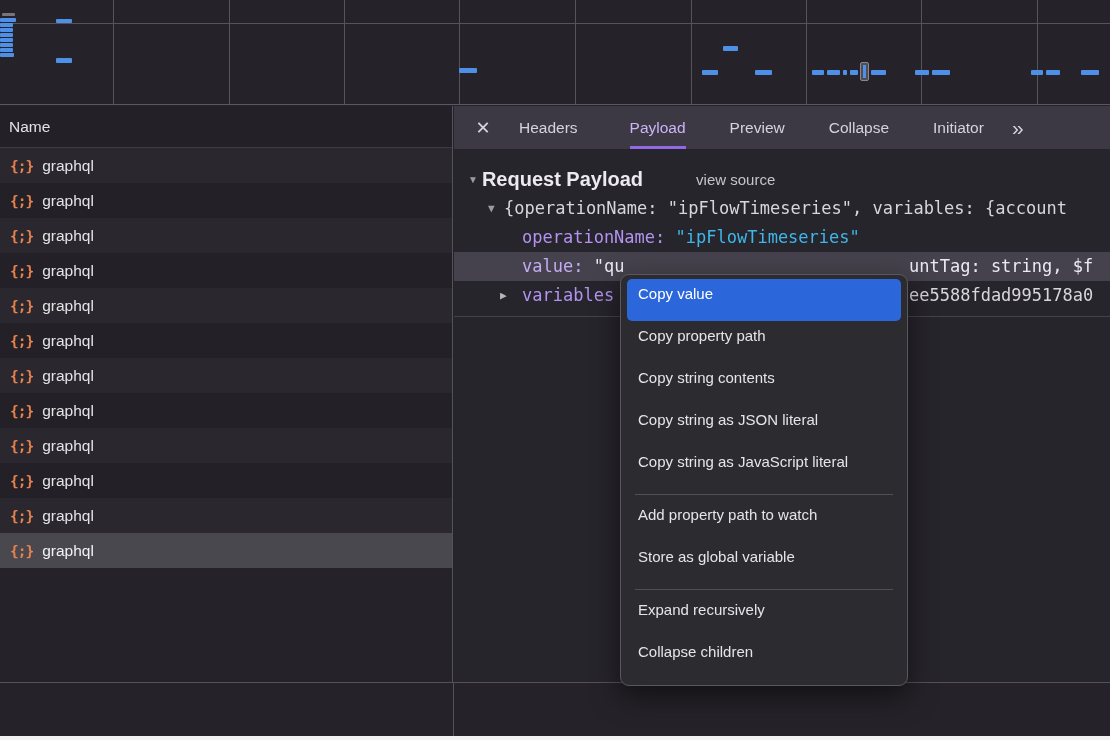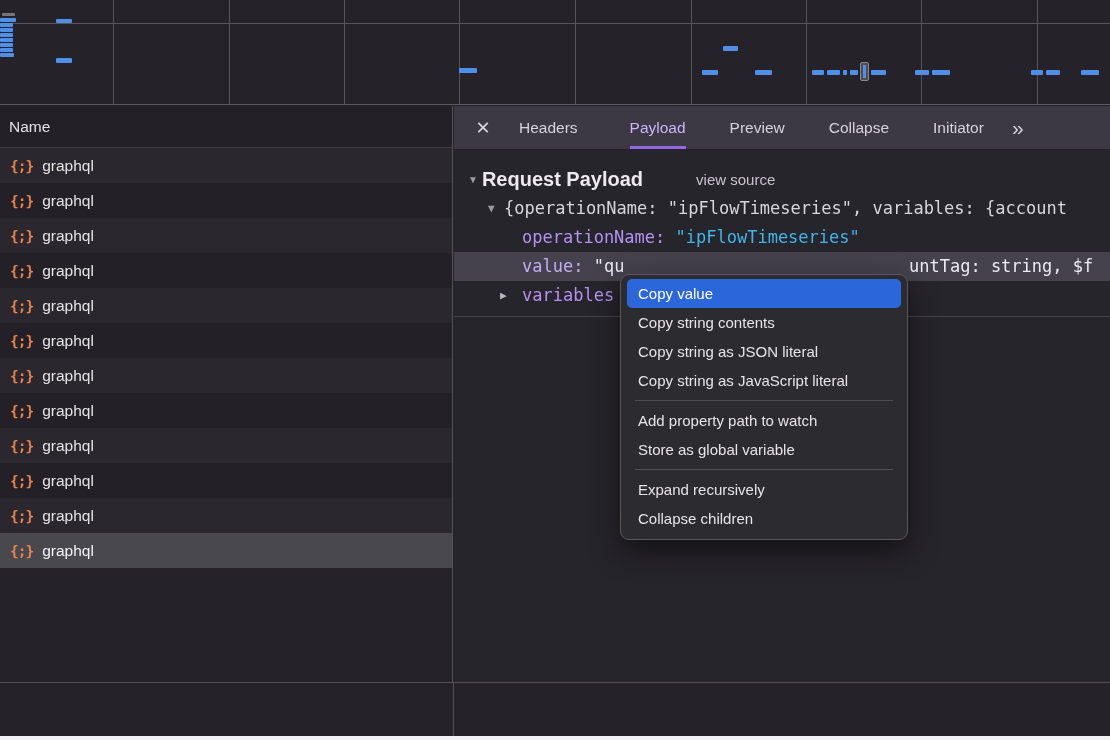--- a/index.html
+++ b/index.html
@@ -61,21 +61,21 @@
   .tail { position:absolute; left:455px; }
   .tail.plain { color:#d8d6dc; }
 
   
   .statusbar { position:absolute; left:0; top:682px; width:1110px; height:54px; background:#252329; border-top:1px solid #55535a; }
   .statusbar .vdiv { position:absolute; left:453px; top:0; width:1px; height:54px; background:#55535a; }
 
   
   .context-menu { position:absolute; left:620px; top:274px; width:288px; background:#2c2b2f; border:1px solid #5a585e; border-radius:9px;
                   box-shadow:0 10px 28px rgba(0,0,0,0.55); padding:4px 0 6px 0; z-index:10; }
-  .menu-item { height:29px; line-height:29px; margin:0 6px; padding-left:11px; color:#e6e4e9; font-size:15px; border-radius:5px;
+  .menu-item { height:42px; line-height:29px; margin:0 6px; padding-left:11px; color:#e6e4e9; font-size:15px; border-radius:5px;
                white-space:nowrap; cursor:default; }
   .menu-item.highlighted { background:#2b67da; color:#ffffff; }
   .menu-sep { height:1px; background:#514f55; margin:5px 14px; }
 
   .bottom-strip { position:absolute; left:0; top:736px; width:1110px; height:4px; background:#f2f1f3; }
 </style>
 </head>
 <body>
 
 <div class="screen">
@@ -216,32 +216,34 @@
               <span class="kv">
                 <span class="key">value: </span><span class="val">"qu</span>
               </span>
               <span class="tail val">untTag: string, $f</span>
             </div>
             <div class="tree-row">
               <span class="tw2">▶</span>
               <span class="kv">
                 <span class="key">variables</span>
               </span>
+              <span class="tail plain">ee5588fdad995178a0</span>
             </div>
           </div>
         </div>
       </div>
     </div>
 
     <div class="statusbar">
       <div class="vdiv"></div>
     </div>
 
     <div class="context-menu" id="context-menu">
         <div class="menu-item highlighted">Copy value</div>
+        <div class="menu-item">Copy property path</div>
         <div class="menu-item">Copy string contents</div>
         <div class="menu-item">Copy string as JSON literal</div>
         <div class="menu-item">Copy string as JavaScript literal</div>
         <div class="menu-sep"></div>
         <div class="menu-item">Add property path to watch</div>
         <div class="menu-item">Store as global variable</div>
         <div class="menu-sep"></div>
         <div class="menu-item">Expand recursively</div>
         <div class="menu-item">Collapse children</div>
       </div>

